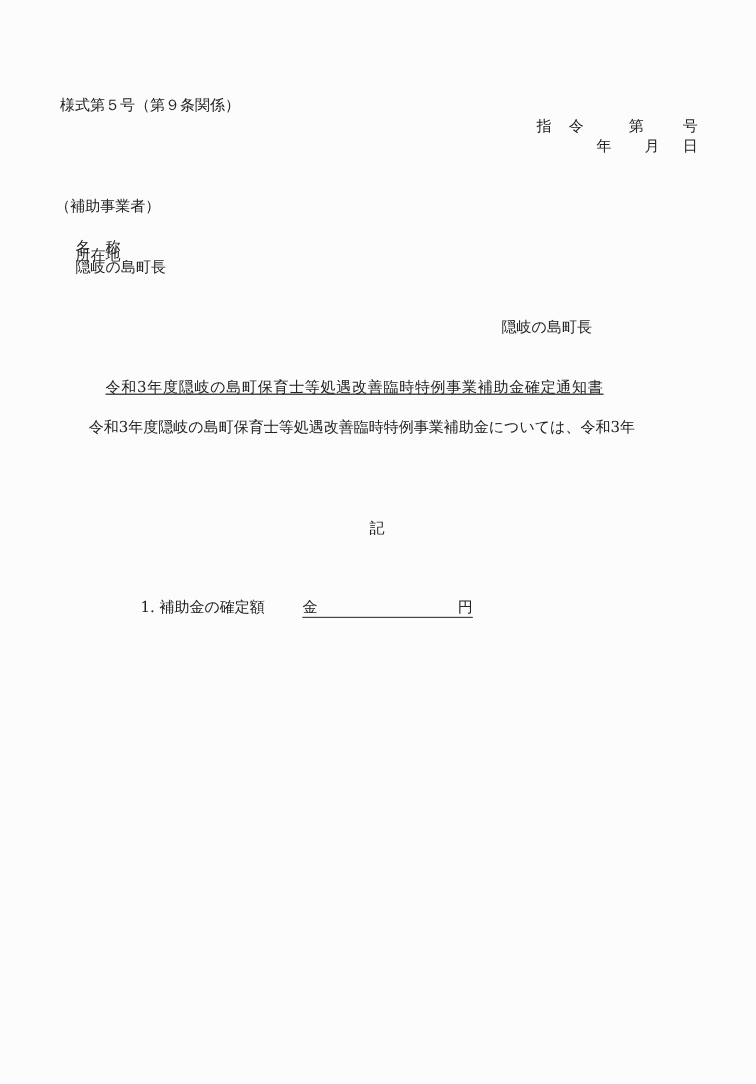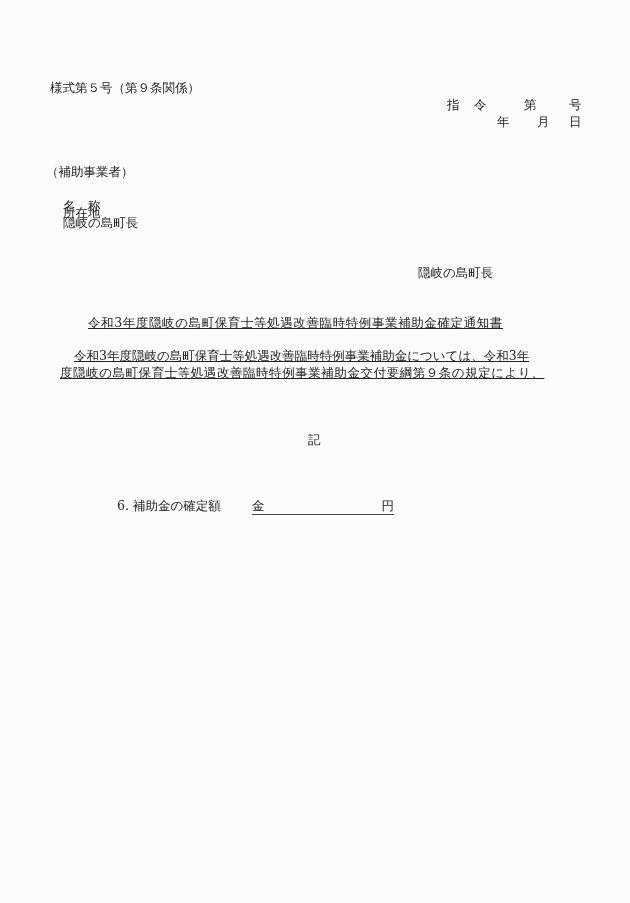--- a/index.html
+++ b/index.html
@@ -29,21 +29,20 @@
     .recipient-item { position: absolute; left: 13px; white-space: nowrap; }
     .issuer { left: 370px; top: 265px; margin-left: 48px; }
     .title { left: 88px; top: 315px; letter-spacing: 0.6px; text-decoration: underline; }
     .body-text {
       position: absolute;
       left: 60px;
       top: 348px;
       width: 540px;
       line-height: 16.5px;
       white-space: normal;
-      text-decoration: underline;
     }
     .body-text .line { display: block; white-space: nowrap; }
     .body-text .line.indent { padding-left: 14px; }
     .body-text .line.spaced { letter-spacing: 0.55px; }
     .ki { left: 308px; top: 432px; }
     .item-row { left: 117px; top: 498px; }
     .amount-field {
       position: absolute;
       left: 252px;
       top: 498px;
@@ -81,26 +80,25 @@
     <div class="recipient-item" style="top:34px;">名　称</div>
     <div class="recipient-item" style="top:51px;">隠岐の島町長</div>
   </div>
 
   <div class="abs issuer">隠岐の島町長</div>
 
   <div class="abs title">令和3年度隠岐の島町保育士等処遇改善臨時特例事業補助金確定通知書</div>
 
   <div class="body-text">
     <span class="line indent">令和3年度隠岐の島町保育士等処遇改善臨時特例事業補助金については、令和3年</span>
-    <span class="line spaced">度隠岐の島町保育士等処遇改善臨時特例事業補助金交付要綱第９条の規定により、</span>
   </div>
 
   <div class="abs ki">記</div>
 
-  <div class="abs item-row">6. 補助金の確定額</div>
+  <div class="abs item-row">1. 補助金の確定額</div>
 
   <div class="amount-field">
     <span class="kin">金</span>
     <span style="position:absolute; left:20px;"></span>
     <span class="yen">円</span>
   </div>
 
 </div>
 
 </body></html>

